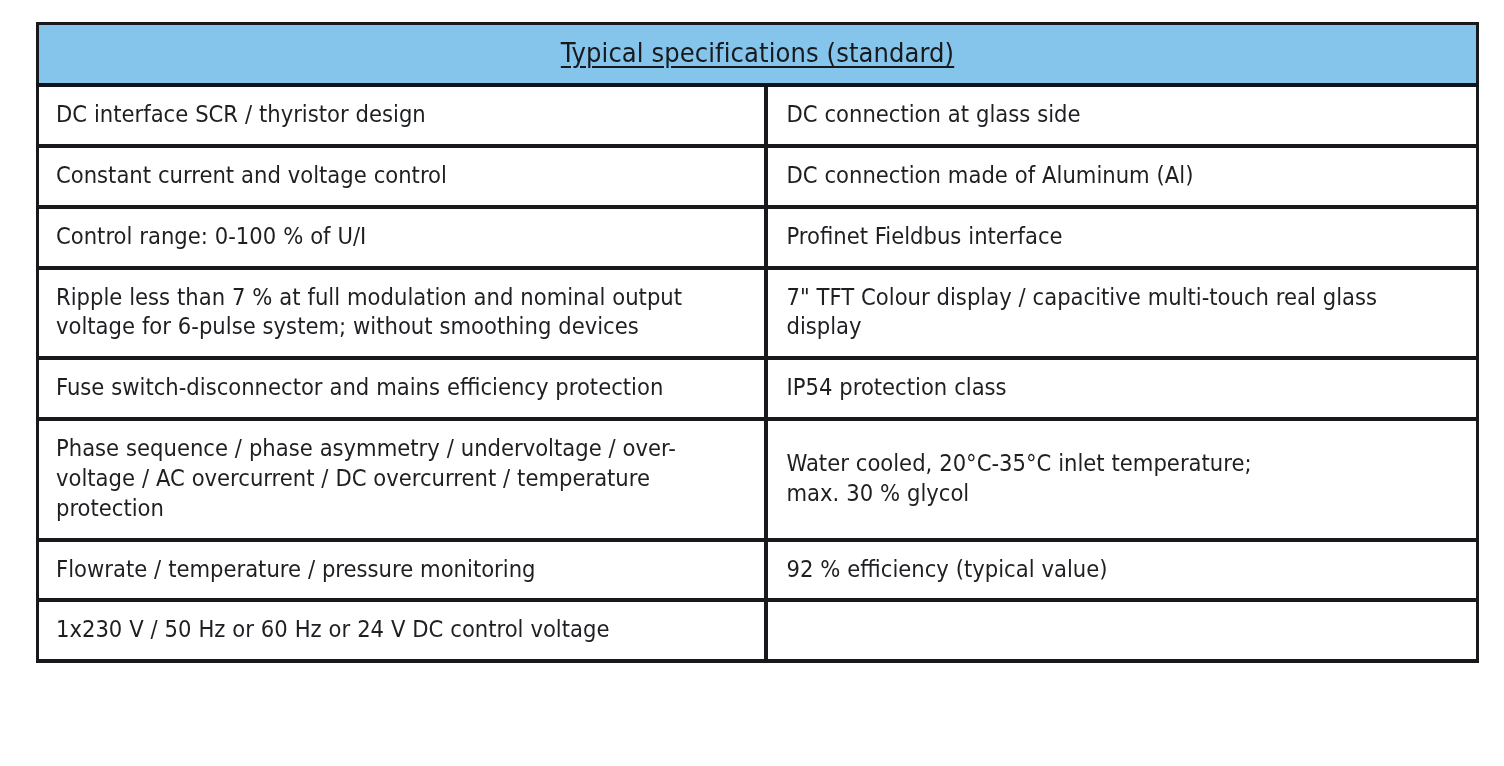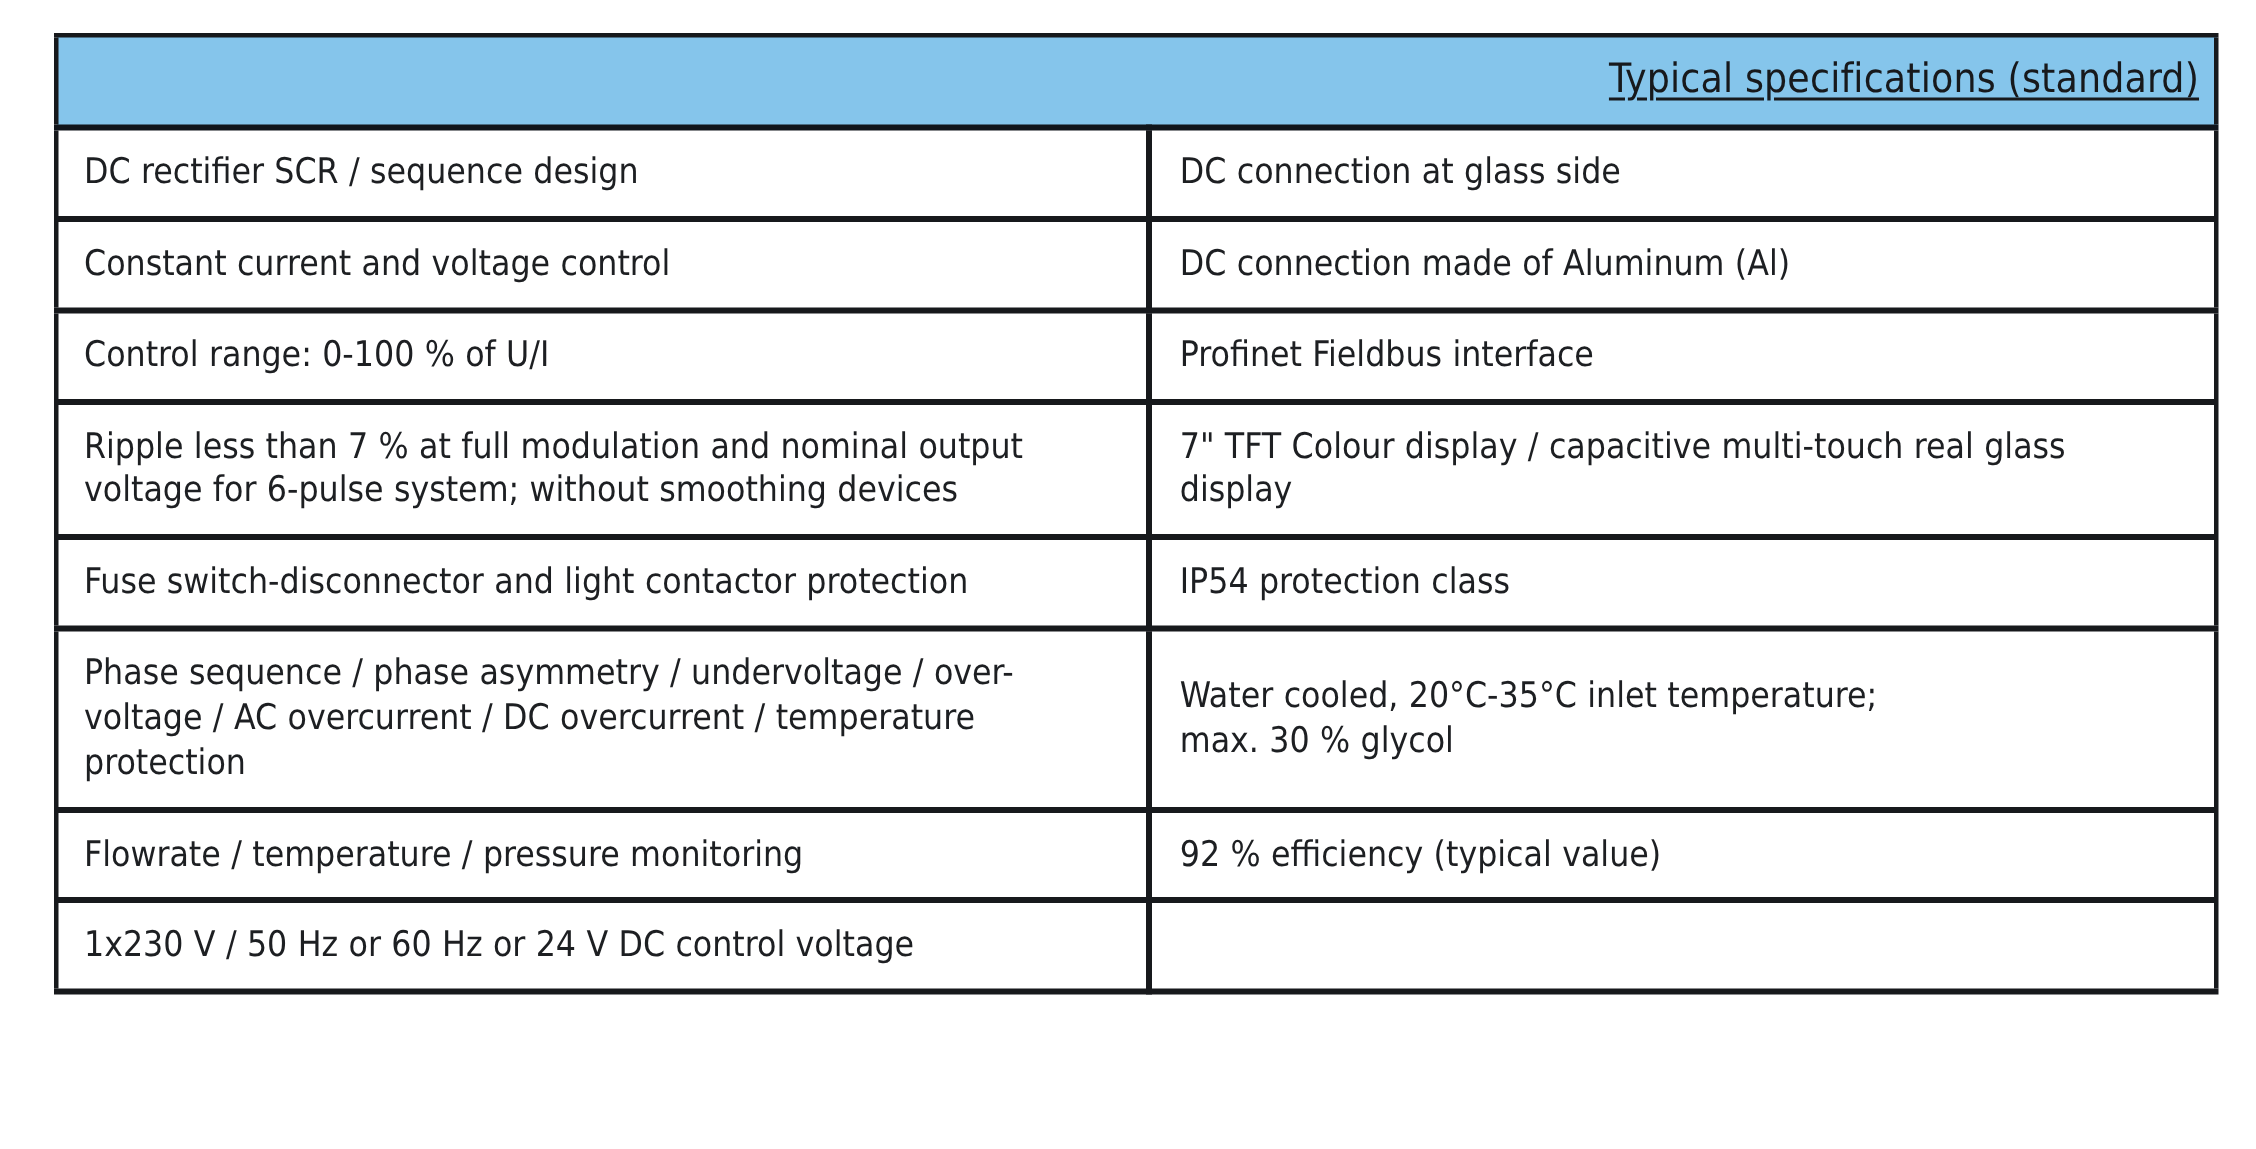--- a/index.html
+++ b/index.html
@@ -41,21 +41,21 @@
     border-left: 3px solid #17191c;
     border-right: 3px solid #17191c;
   }
 
   
   .hdr-row th {
     background: #85c5eb;
     border-top: 3px solid #17191c;
     border-bottom: 4px solid #10151b;
     padding: 7px 10px 9px 10px;
-    text-align: right;
+    text-align: center;
     vertical-align: middle;
     height: 42px;
   }
   .hdr-title {
     display: inline-block;
     font-size: 27px;
     font-weight: 400;
     color: #17191c;
     letter-spacing: 0.1px;
     text-decoration: underline;
@@ -103,21 +103,21 @@
         <th colspan="2">
           <span class="hdr-title">Typical specifications (standard)</span>
         </th>
       </tr>
     </thead>
 
     <tbody id="spec-body">
 
     <tr>
           <td class="cell-left">
-            <span class="cell-text">DC rectifier SCR / sequence design</span>
+            <span class="cell-text">DC interface SCR / thyristor design</span>
           </td>
           <td class="cell-right">
             <span class="cell-text">DC connection at glass side</span>
           </td>
         </tr>
         <tr>
           <td class="cell-left">
             <span class="cell-text">Constant current and voltage control</span>
           </td>
           <td class="cell-right">
@@ -137,21 +137,21 @@
             <span class="cell-text">Ripple less than 7 % at full modulation and nominal output
 voltage for 6-pulse system; without smoothing devices</span>
           </td>
           <td class="cell-right">
             <span class="cell-text">7" TFT Colour display / capacitive multi-touch real glass
 display</span>
           </td>
         </tr>
         <tr>
           <td class="cell-left">
-            <span class="cell-text">Fuse switch-disconnector and light contactor protection</span>
+            <span class="cell-text">Fuse switch-disconnector and mains efficiency protection</span>
           </td>
           <td class="cell-right">
             <span class="cell-text">IP54 protection class</span>
           </td>
         </tr>
         <tr>
           <td class="cell-left">
             <span class="cell-text">Phase sequence / phase asymmetry / undervoltage / over-
 voltage / AC overcurrent / DC overcurrent / temperature
 protection</span>

